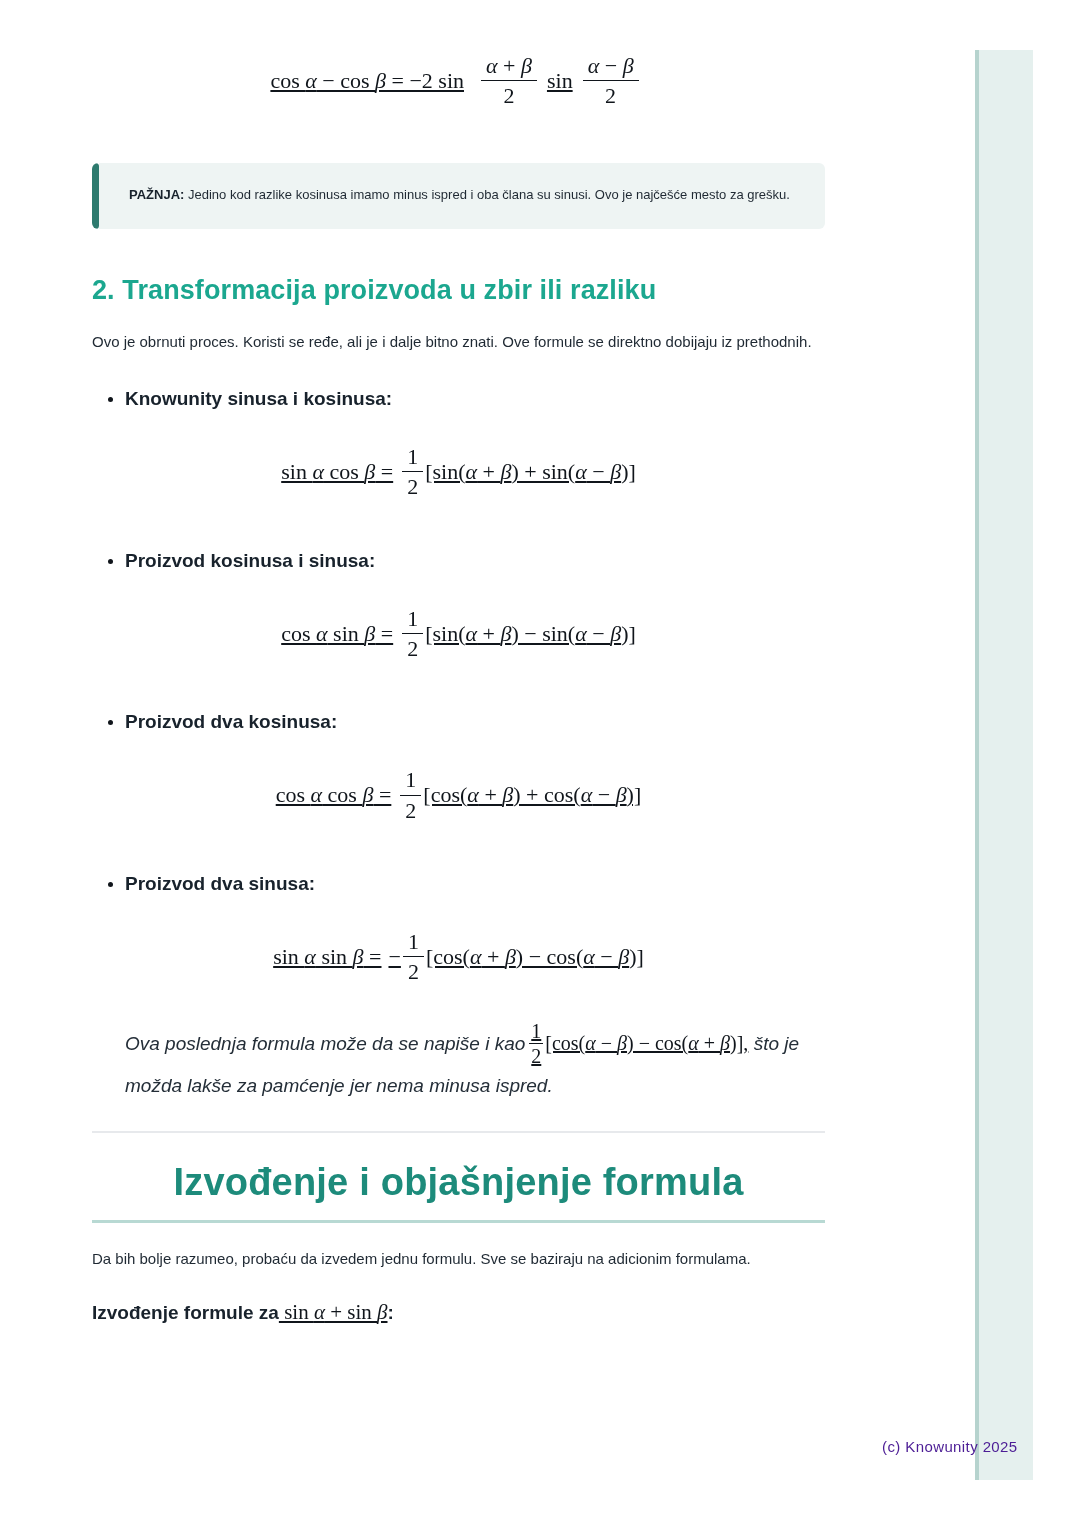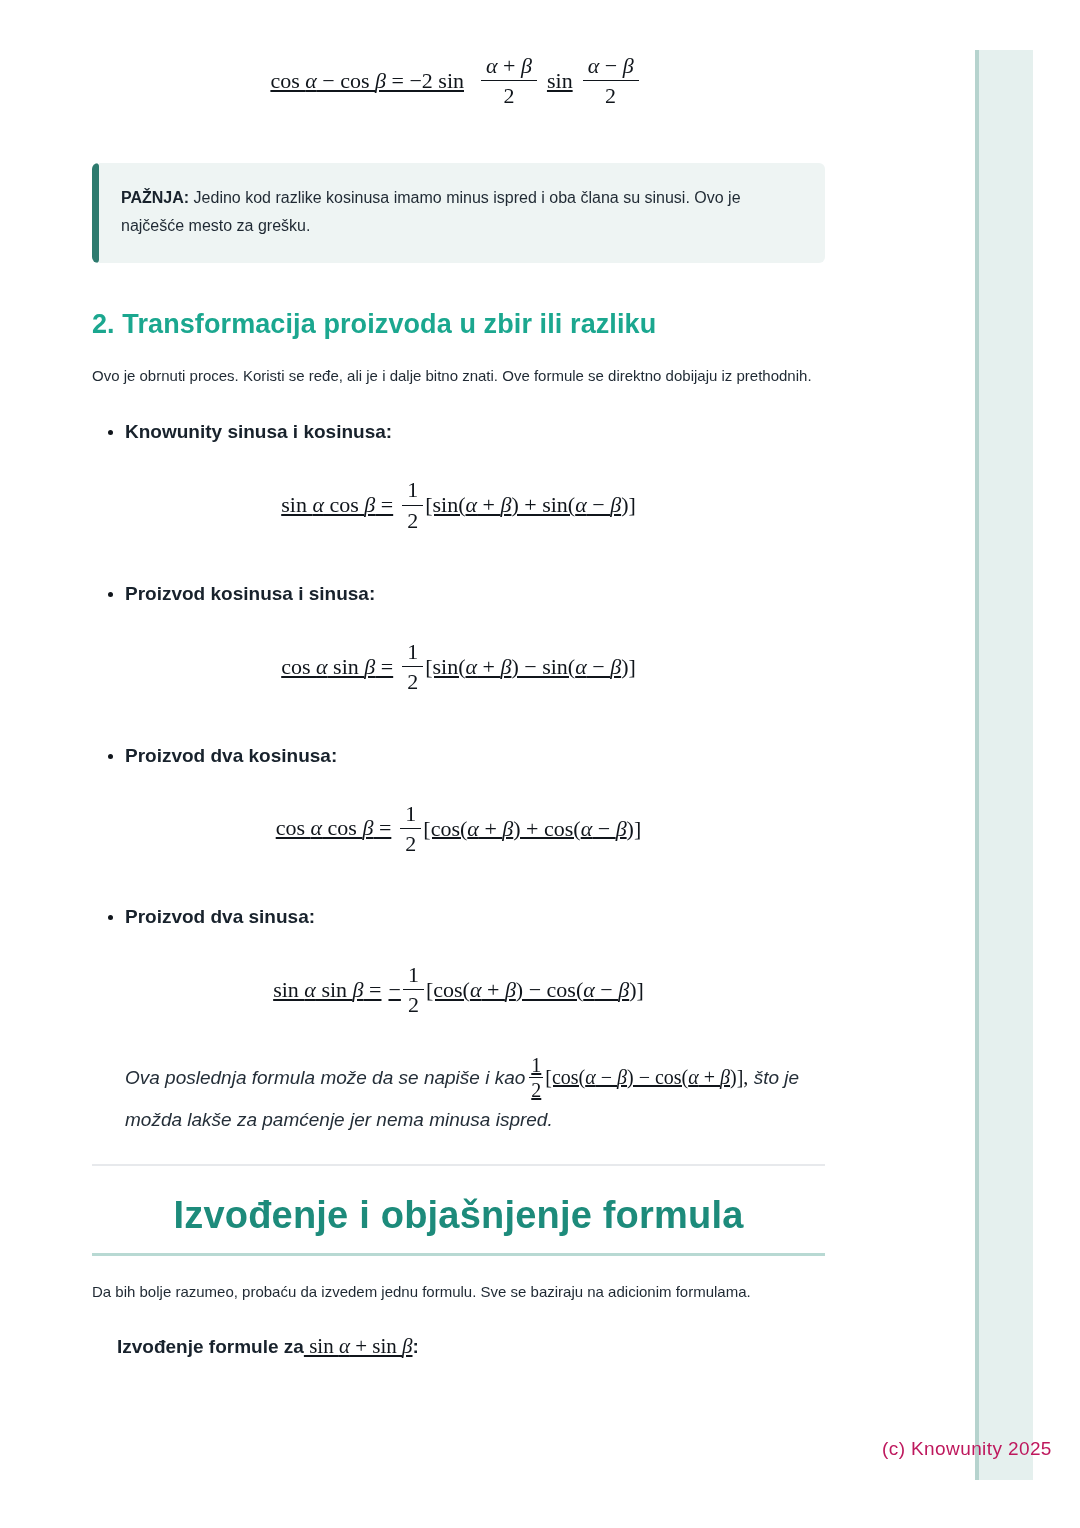--- a/index.html
+++ b/index.html
@@ -14,23 +14,23 @@
   .side-stripe {
     position: absolute;
     left: 975px; top: 50px;
     width: 58px; height: 1430px;
     background: #e5f0ee;
     border-left: 4px solid #b6d3ce;
   }
   .watermark {
     position: absolute;
     left: 882px; top: 1438px;
-    font-size: 19px;
+    font-size: 15px;
     letter-spacing: 0.4px;
-    color: #be185d;
+    color: #4c1d95;
     z-index: 5;
     white-space: nowrap;
   }
   .content {
     position: relative;
     margin-left: 92px;
     width: 733px;
     padding-top: 55px;
     z-index: 2;
   }
@@ -73,22 +73,22 @@
     overflow: hidden;
   }
   .callout-bar {
     flex: 0 0 7px;
     background: #2d7a6e;
     border-radius: 6px;
   }
   .callout-body {
     flex: 1;
     background: #eef4f3;
-    padding: 21px 22px 23px;
-    font-size: 16px;
+    padding: 21px 30px 23px;
+    font-size: 13px;
     line-height: 1.75;
   }
   .callout-body b { color: #18222c; }
   
   .h2 {
     margin-top: 46px;
     font-size: 27px;
     font-weight: bold;
     color: #1ba78f;
     letter-spacing: 0.1px;
@@ -131,21 +131,20 @@
     font-weight: bold;
     color: #1d8b7b;
     padding-bottom: 16px;
     border-bottom: 3px solid #b8d9d3;
     letter-spacing: 0.2px;
     text-align: center;
   }
   .lead {
     margin-top: 28px;
     font-size: 19px;
-    margin-left: 25px;
   }
   .lead .bold { font-weight: bold; color: #18222c; }
   .lead .mathtxt { font-size: 21px; }
   [data-math] i, .math i { font-style: italic; }
 </style>
 </head>
 <body>
 
 <div class="side-stripe"></div>
 

